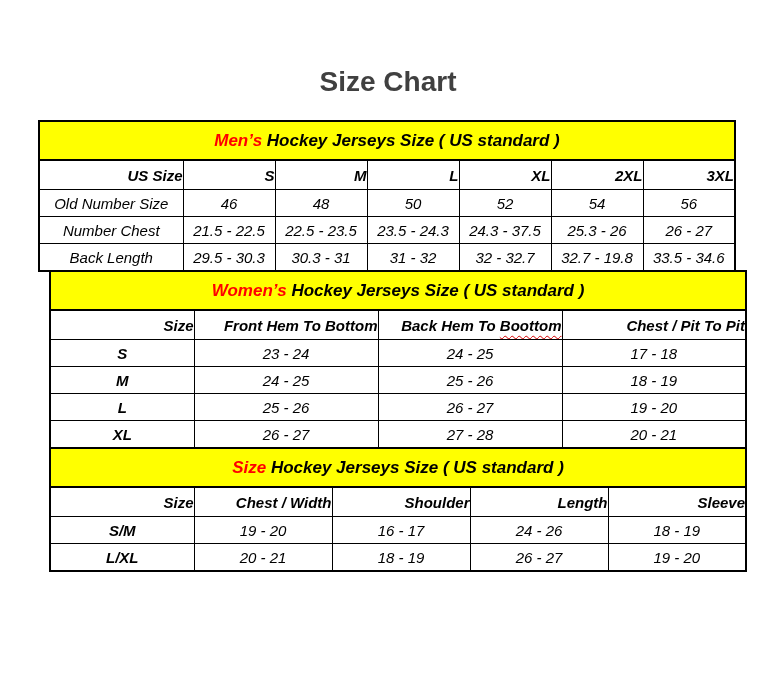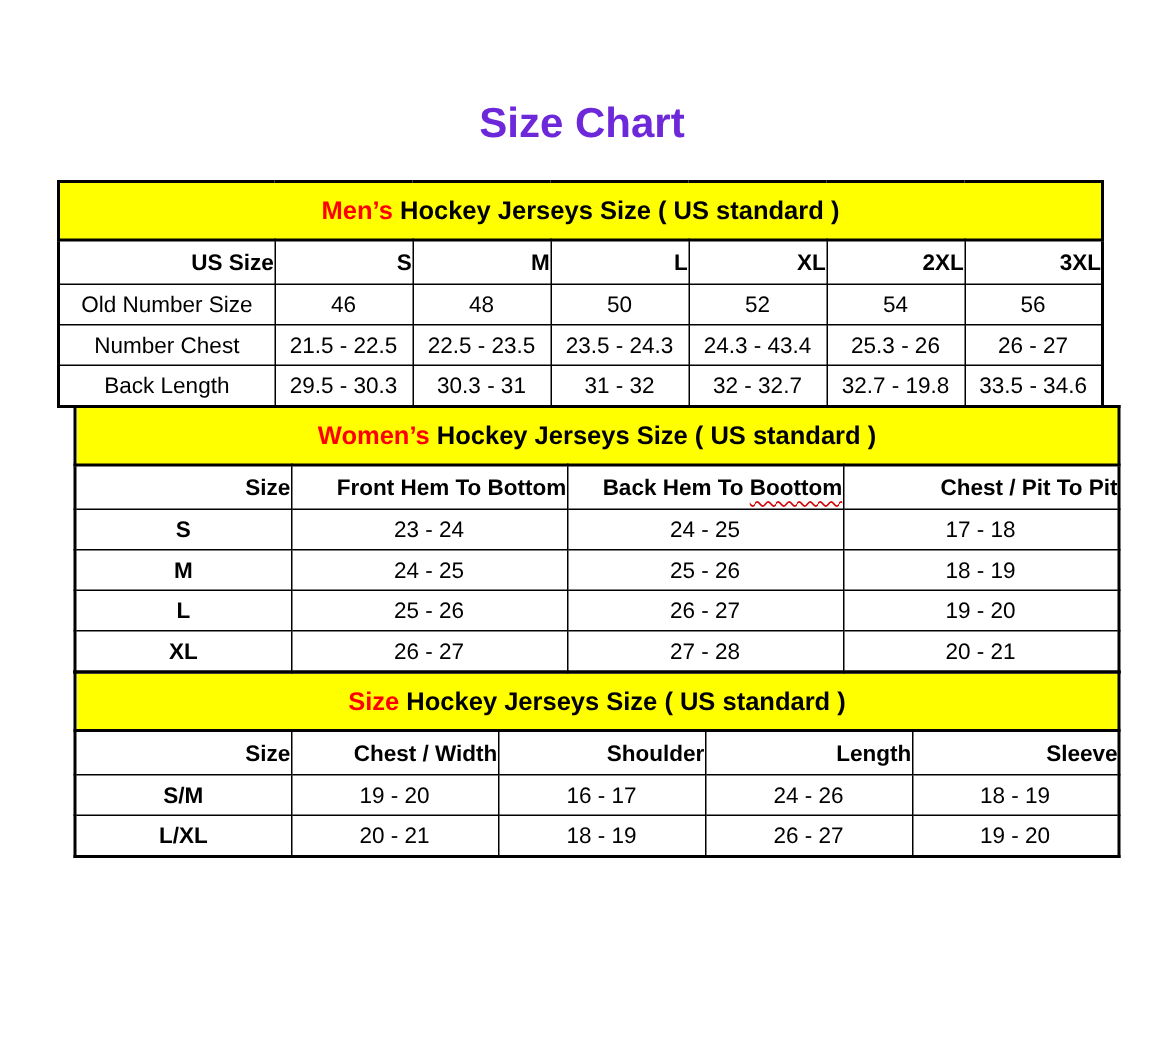--- a/index.html
+++ b/index.html
@@ -15,34 +15,35 @@
     color: #000000;
   }
   .page-title {
     position: absolute;
     top: 66px;
     left: 0;
     width: 776px;
     text-align: center;
     font-size: 28px;
     font-weight: 700;
-    color: #6d28d9;
+    color: #404040;
     margin: 0;
   }
   .tables-wrap {
     position: absolute;
     left: 38px;
     top: 120px;
     width: 698px;
   }
   table.size-table {
     width: 100%;
     border-collapse: collapse;
     table-layout: fixed;
     border: 2px solid #000000;
+    font-style: italic;
   }
   table.size-table + table.size-table {
     margin-top: -2px;
     margin-left: 11px;
   }
   table.size-table td {
     border: 1px solid #000000;
     text-align: center;
     vertical-align: middle;
     font-size: 15px;
@@ -116,21 +117,21 @@
       <td>50</td>
       <td>52</td>
       <td>54</td>
       <td>56</td>
     </tr>
     <tr class="data">
       <td>Number Chest</td>
       <td>21.5 - 22.5</td>
       <td>22.5 - 23.5</td>
       <td>23.5 - 24.3</td>
-      <td>24.3 - 43.4</td>
+      <td>24.3 - 37.5</td>
       <td>25.3 - 26</td>
       <td>26 - 27</td>
     </tr>
     <tr class="data">
       <td>Back Length</td>
       <td>29.5 - 30.3</td>
       <td>30.3 - 31</td>
       <td>31 - 32</td>
       <td>32 - 32.7</td>
       <td>32.7 - 19.8</td>

